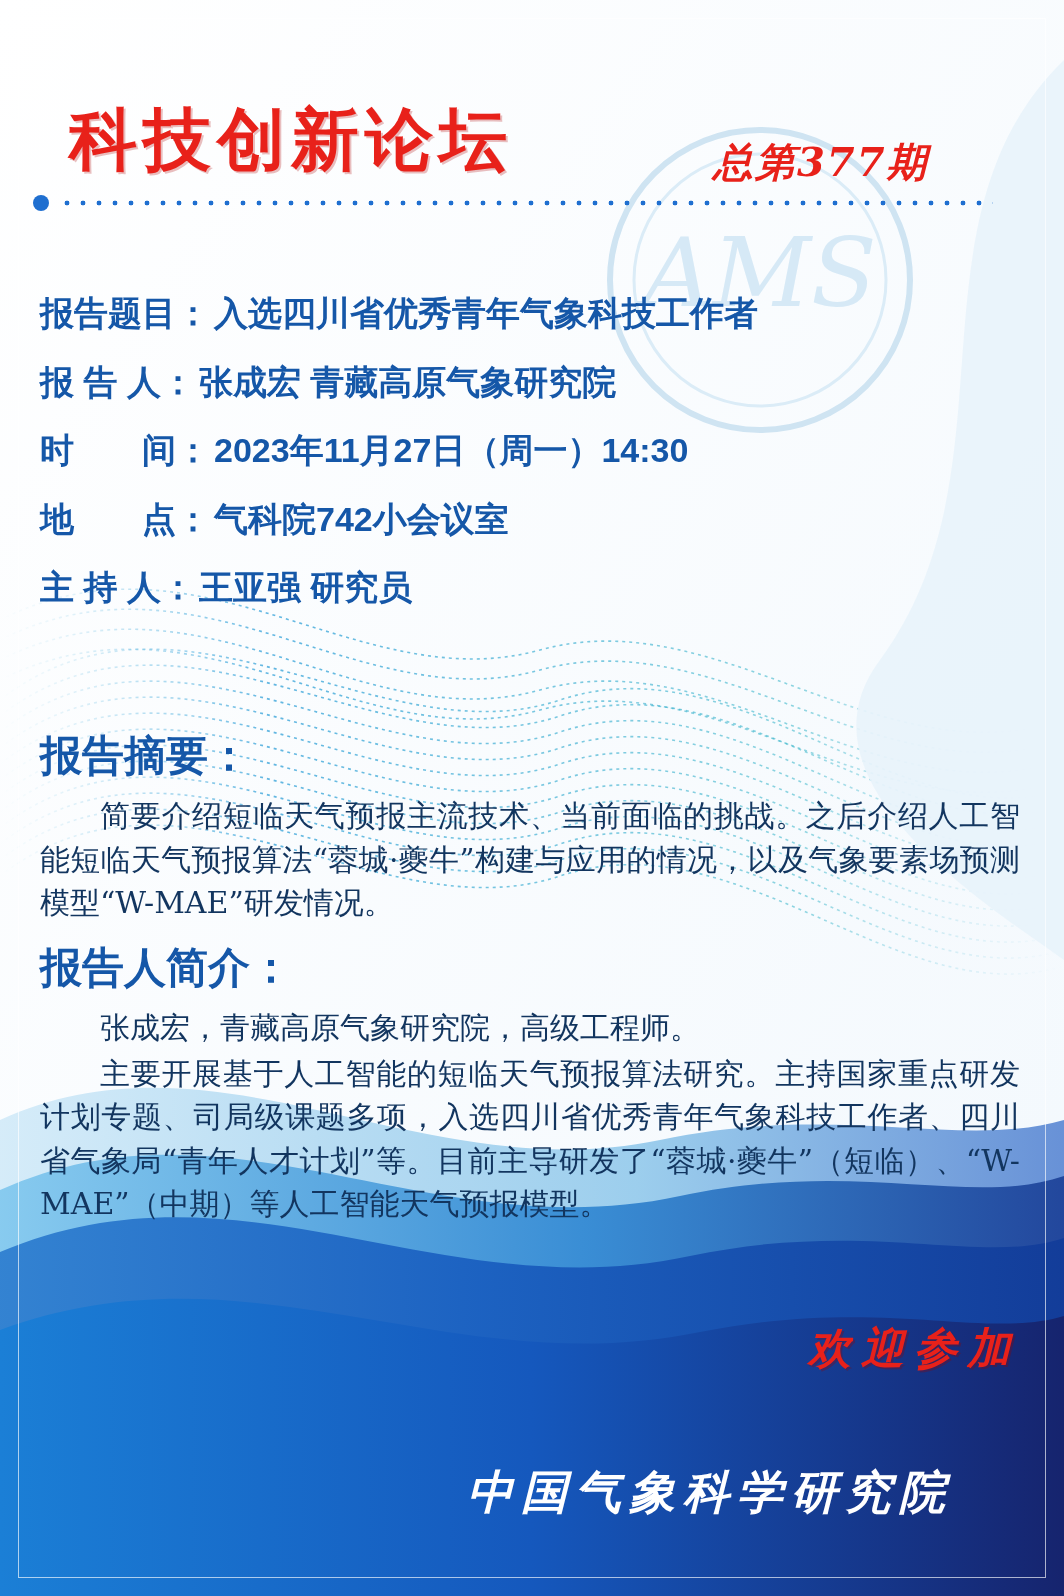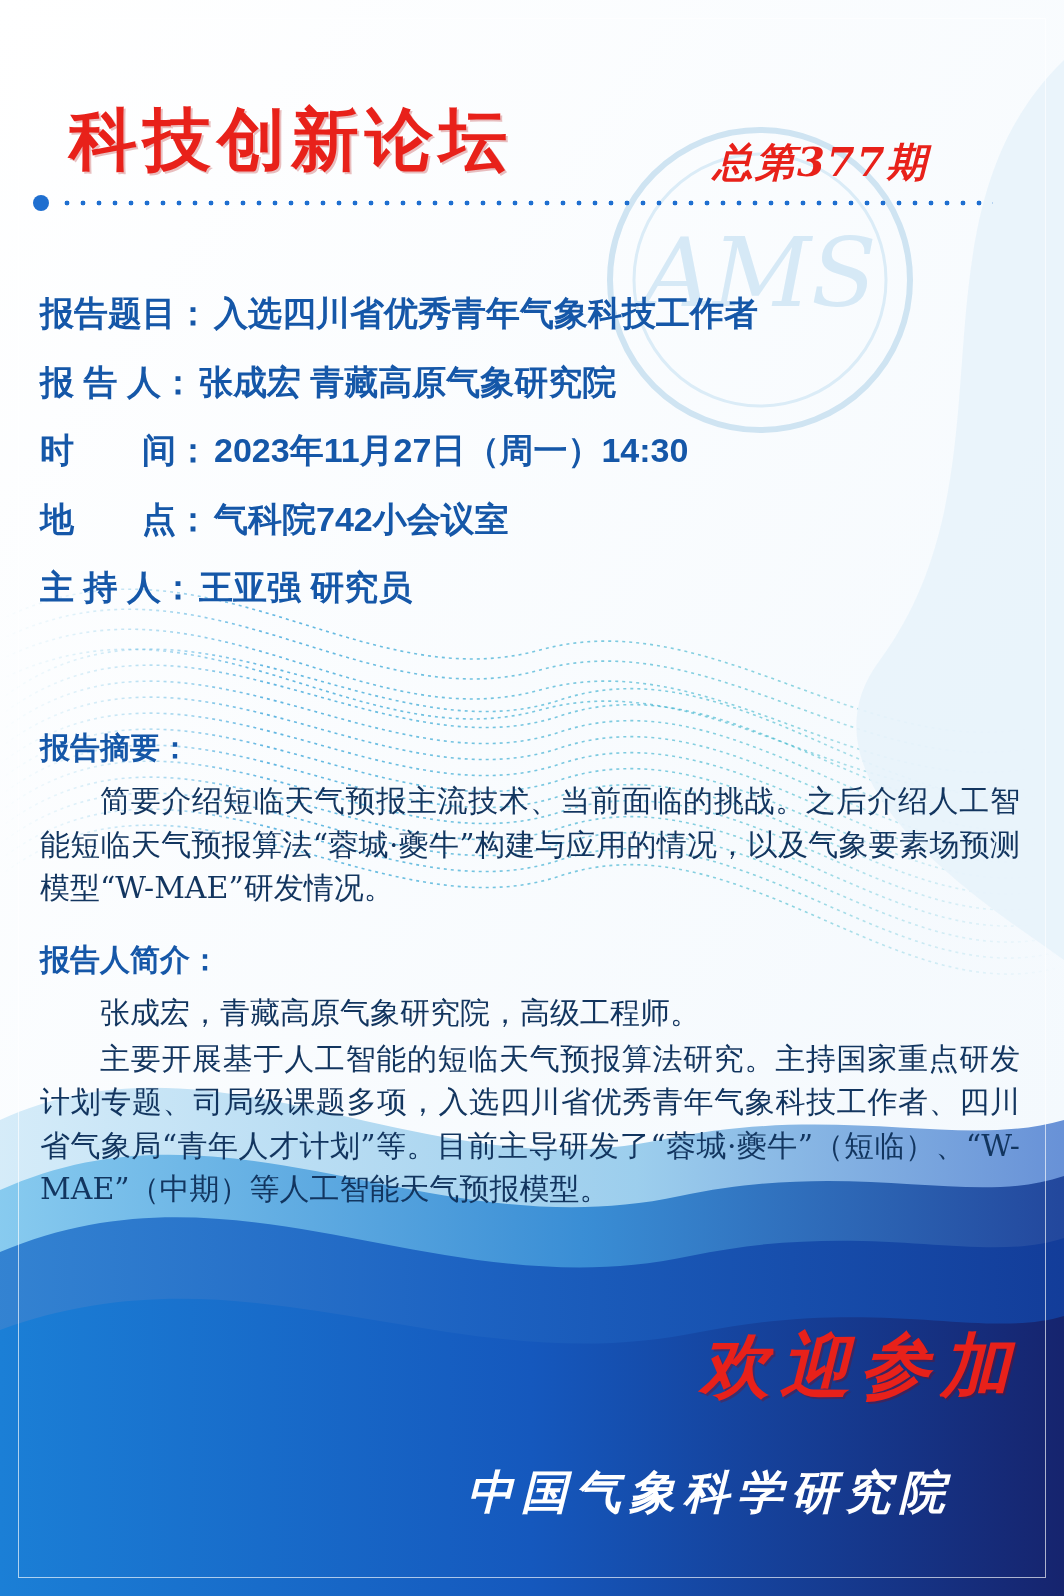--- a/index.html
+++ b/index.html
@@ -131,21 +131,21 @@
     position: absolute;
     left: 40px;
     width: 980px;
   }
   .sec-abstract { top: 728px; }
   .sec-bio { top: 940px; }
 
   .sec-head {
     color: #1557a8;
     font-weight: bold;
-    font-size: 30px;
+    font-size: 42px;
     margin-bottom: 10px;
     white-space: nowrap;
   }
   .sec-body {
     font-family: "DejaVu Serif", "Liberation Serif", serif;
     color: #12355f;
     font-size: 30px;
     line-height: 1.45;
     text-align: justify;
   }
@@ -155,21 +155,21 @@
   }
 
   
   .welcome {
     position: absolute;
     right: 44px;
     top: 1320px;
     font-family: "DejaVu Serif", "Liberation Serif", serif;
     font-weight: bold;
     font-style: italic;
-    font-size: 70px;
+    font-size: 43px;
     letter-spacing: 10px;
     color: #e8211a;
     text-shadow: 2px 2px 0 rgba(150,0,0,0.3);
     white-space: nowrap;
   }
   .footer-org {
     position: absolute;
     left: 0;
     top: 1462px;
     width: 953px;

